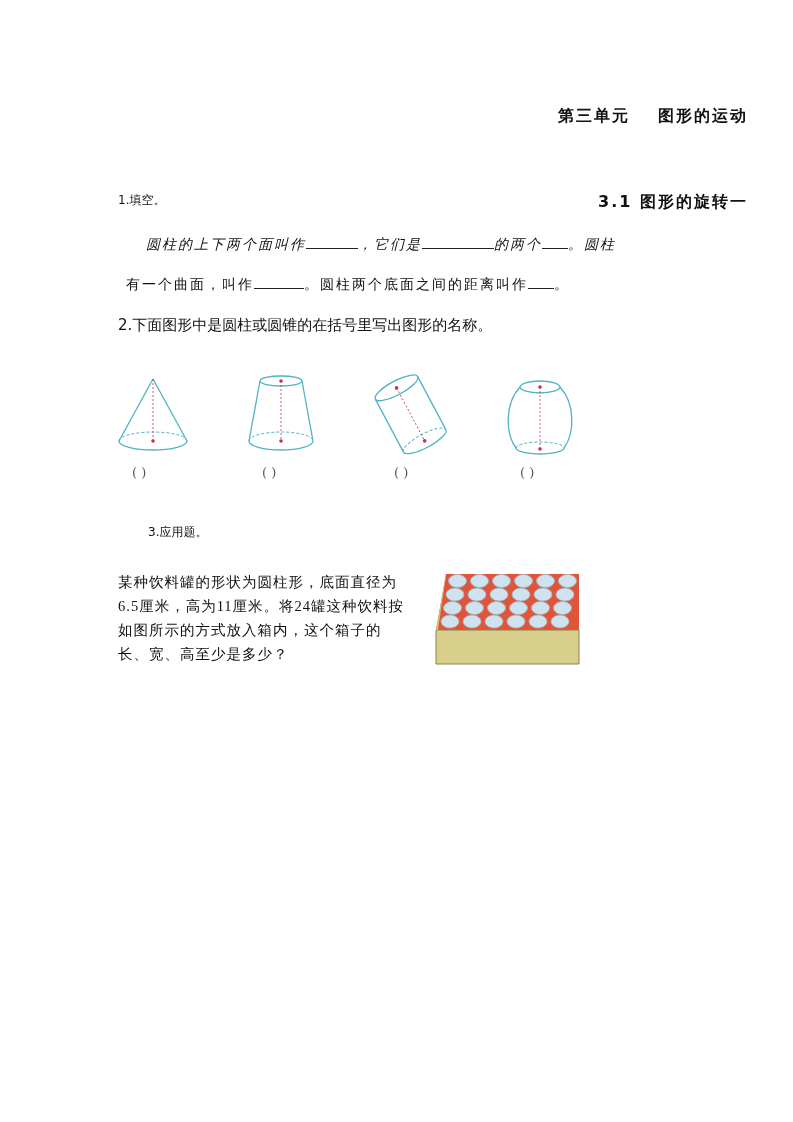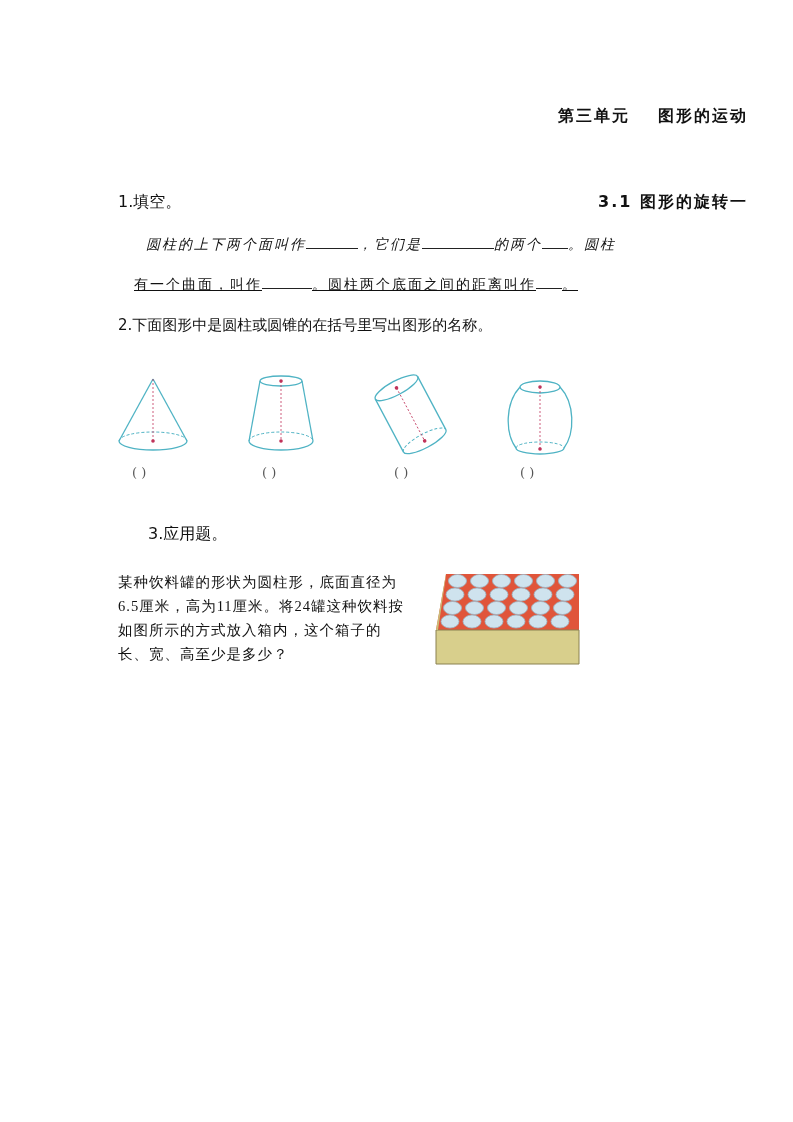--- a/index.html
+++ b/index.html
@@ -1,40 +1,40 @@
 <!DOCTYPE html>
 <html><head>
 <meta charset="utf-8">
 <style>
   html, body { margin: 0; padding: 0; background: #ffffff; }
   body { width: 793px; height: 1122px; position: relative; overflow: hidden;
          font-family: "DejaVu Sans", sans-serif; color: #111; }
   .abs { position: absolute; }
   .title { left: 0; width: 748px; text-align: right; font-weight: bold; font-size: 16px; letter-spacing: 2px; }
   .title .gap { display: inline-block; width: 28px; }
-  .q-head { left: 118px; font-size: 16px; }
+  .q-head { left: 118px; font-size: 12px; }
   .para { font-size: 14px; letter-spacing: 2px; white-space: nowrap; }
   .blank { display: inline-block; border-bottom: 1px solid #222; height: 14px; vertical-align: baseline; }
   .paren { font-size: 13px; color: #555; font-family: "DejaVu Serif", serif; }
   .app-text { left: 118px; top: 570px; width: 290px; font-family: Liberation Serif, serif; font-size: 14.5px; line-height: 24px; letter-spacing: 1px; }
   svg { position: absolute; overflow: visible; }
 </style>
 </head>
 <body>
 
 <div class="abs title" style="top:106px;">
   <span>第三单元</span><span class="gap"></span><span>图形的运动</span>
 </div>
 <div class="abs title" style="top:156px;margin-top:36px;">3.1 图形的旋转一</div>
 
 <div class="abs q-head" style="top:192px;">1.填空。</div>
 <div class="abs para" style="left:146px; top:234px;font-style:italic;">
   <span>圆柱的上下两个面叫作</span><span class="blank" style="width:52px"></span><span>，它们是</span><span class="blank" style="width:72px"></span><span>的两个</span><span class="blank" style="width:26px"></span><span>。圆柱</span>
 </div>
-<div class="abs para" style="left:134px; top:274px;text-decoration:underline;">
+<div class="abs para" style="left:126px; top:274px;">
   <span>有一个曲面，叫作</span><span class="blank" style="width:50px"></span><span>。圆柱两个底面之间的距离叫作</span><span class="blank" style="width:26px"></span><span>。</span>
 </div>
 
 <div class="abs q-head" style="top:316px; font-size:15px;">2.下面图形中是圆柱或圆锥的在括号里写出图形的名称。</div>
 
 <svg style="left:115px; top:375px;" width="80" height="80">
   <line x1="38" y1="4" x2="4" y2="66" stroke="#4fb3c4" stroke-width="1.3"></line>
   <line x1="38" y1="4" x2="72" y2="66" stroke="#4fb3c4" stroke-width="1.3"></line>
   <path d="M4 66 A34 9 0 0 0 72 66" fill="none" stroke="#4fb3c4" stroke-width="1.3"></path>
   <path d="M4 66 A34 9 0 0 1 72 66" fill="none" stroke="#4fb3c4" stroke-width="1" stroke-dasharray="3,2"></path>

